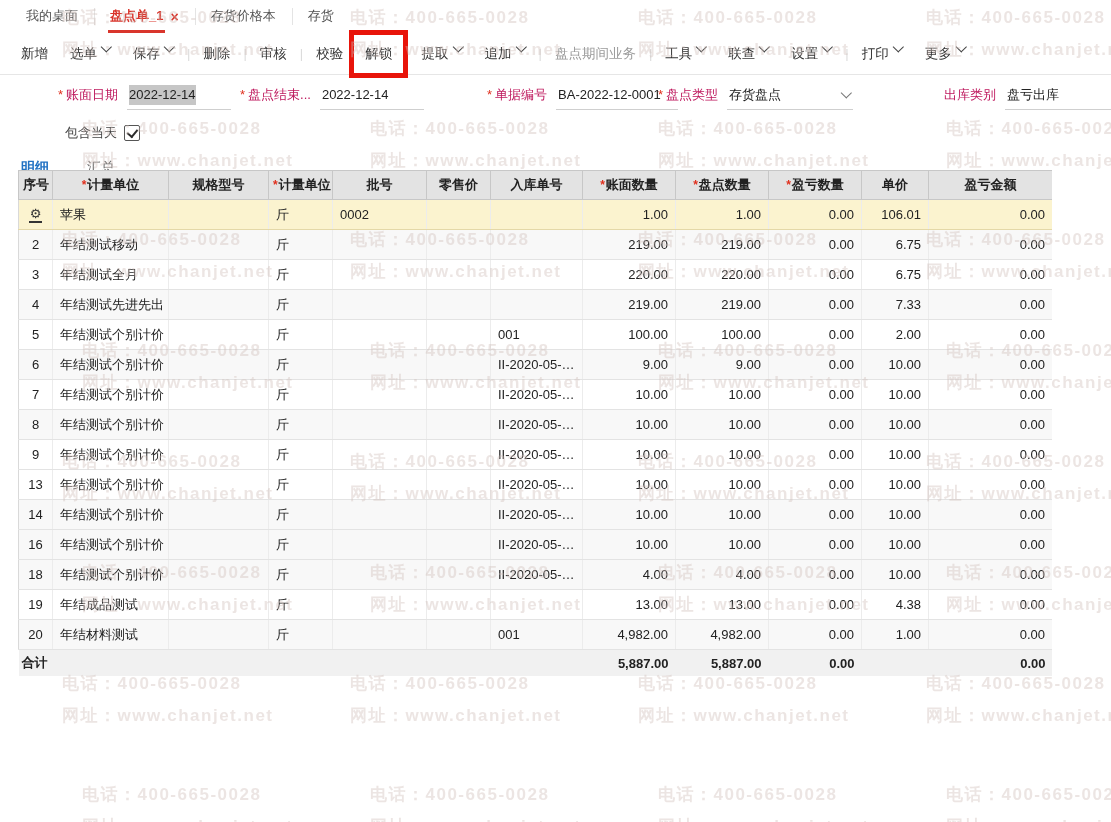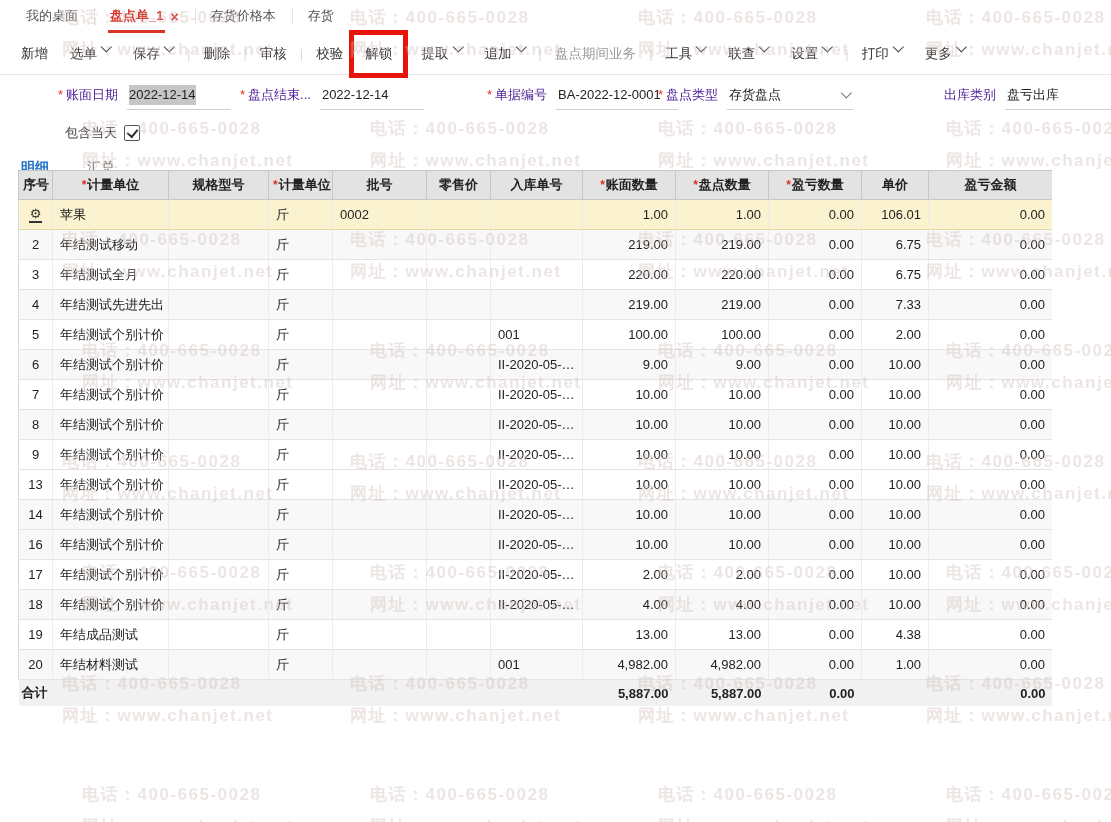--- a/index.html
+++ b/index.html
@@ -31,21 +31,21 @@
   .tb-btn.highlighted::after{content:"";position:absolute;left:-5px;right:-5px;top:-9px;bottom:-9px;
     border:5px solid #e8140a;pointer-events:none;}
   .caret{width:7px;height:7px;border-left:1.6px solid #444;border-bottom:1.6px solid #444;
     display:inline-block;transform:rotate(-45deg) translate(1px,-2px);}
   .tb-sep{color:#dcdcdc;margin:0 2px;font-size:13px;}
   
   .form-row{position:relative;height:30px;margin-top:10px;font-size:13px;}
   .field{position:absolute;top:0;display:flex;align-items:flex-start;height:26px;}
   .req{color:#e0301e;margin-right:3px;font-size:13px;line-height:20px;}
   .req.hidden{visibility:hidden;}
-  .f-label{color:#4c1d95;margin-right:9px;line-height:20px;white-space:nowrap;}
+  .f-label{color:#be185d;margin-right:9px;line-height:20px;white-space:nowrap;}
   .f-value{border-bottom:1px solid #cfcfcf;padding:0 2px 4px;display:flex;align-items:center;
     justify-content:space-between;color:#222;line-height:20px;cursor:text;}
   .f-value .text{white-space:nowrap;}
   .f-value .text.selected{background:#c6c6c6;}
   .f-caret{width:7px;height:7px;border-left:1.6px solid #777;border-bottom:1.6px solid #777;
     display:inline-block;transform:rotate(-45deg) translate(1px,-2px);margin-left:8px;}
   .field:nth-child(1){left:58px;}  .field:nth-child(1) .f-value{width:100px;}
   .field:nth-child(2){left:240px;} .field:nth-child(2) .f-value{width:100px;}
   .field:nth-child(3){left:487px;} .field:nth-child(3) .f-value{width:118px;}
   .field:nth-child(4){left:658px;} .field:nth-child(4) .f-value{width:122px;}
@@ -471,34 +471,20 @@
           <td class="al">斤</td>
           <td class="al"></td>
           <td class="ar"></td>
           <td class="al">II-2020-05-…</td>
           <td class="ar">10.00</td>
           <td class="ar">10.00</td>
           <td class="ar">0.00</td>
           <td class="ar">10.00</td>
           <td class="ar">0.00</td>
         </tr>
-        <tr>
-          <td class="ac">17</td>
-          <td class="al">年结测试个别计价</td>
-          <td class="al"></td>
-          <td class="al">斤</td>
-          <td class="al"></td>
-          <td class="ar"></td>
-          <td class="al">II-2020-05-…</td>
-          <td class="ar">2.00</td>
-          <td class="ar">2.00</td>
-          <td class="ar">0.00</td>
-          <td class="ar">10.00</td>
-          <td class="ar">0.00</td>
-        </tr>
         <tr class="alt">
           <td class="ac">18</td>
           <td class="al">年结测试个别计价</td>
           <td class="al"></td>
           <td class="al">斤</td>
           <td class="al"></td>
           <td class="ar"></td>
           <td class="al">II-2020-05-…</td>
           <td class="ar">4.00</td>
           <td class="ar">4.00</td>

